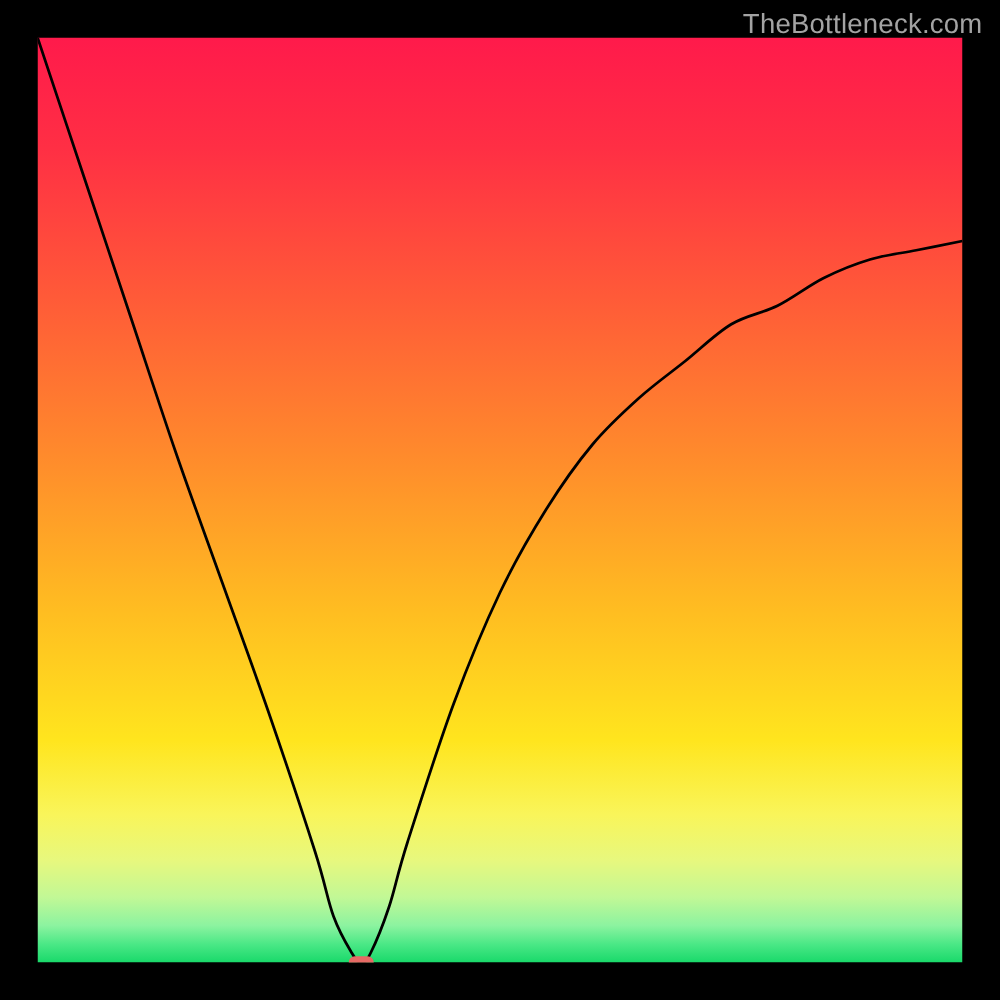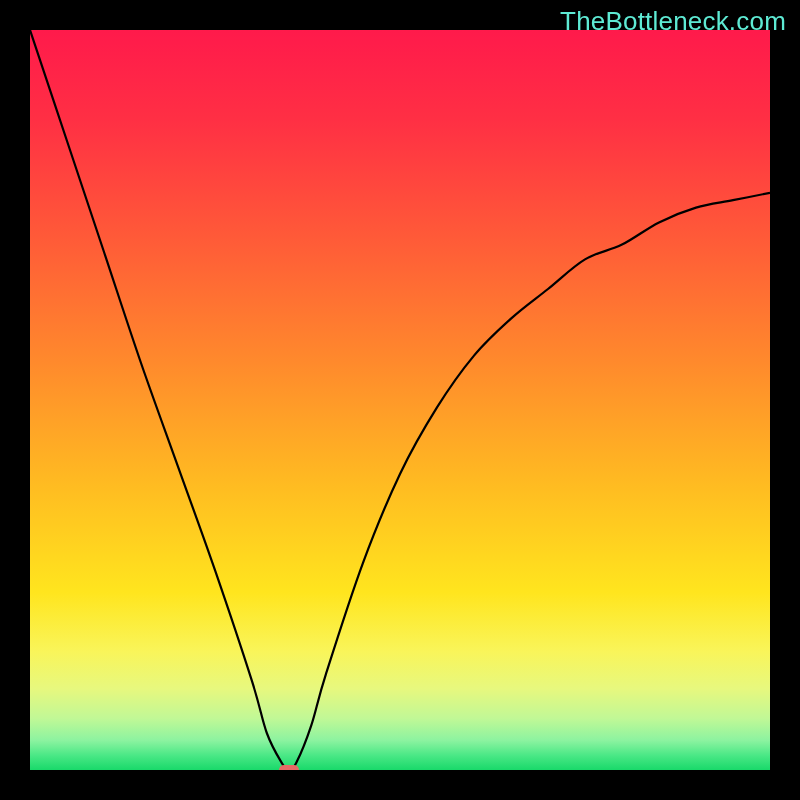--- a/index.html
+++ b/index.html
@@ -31,22 +31,22 @@
     position: absolute;
     left: 0;
     top: 0;
     width: 100%;
     height: 100%;
   }
   .watermark {
     position: absolute;
     top: 6px;
     right: 14px;
-    color: #5eead4;
-    font-size: 26px;
+    color: #a3a3a3;
+    font-size: 22px;
     font-weight: 500;
     letter-spacing: 0.2px;
     user-select: none;
   }
   svg.curve {
     position: absolute;
     left: 0;
     top: 0;
     width: 100%;
     height: 100%;

